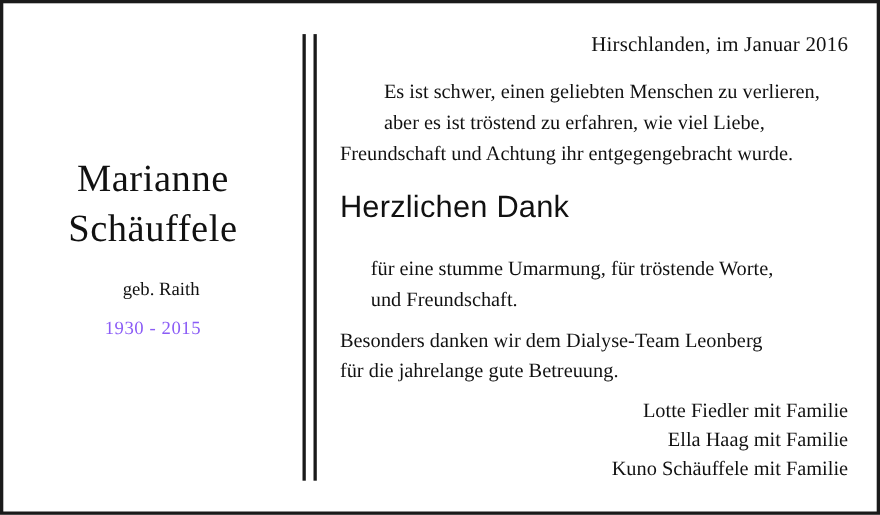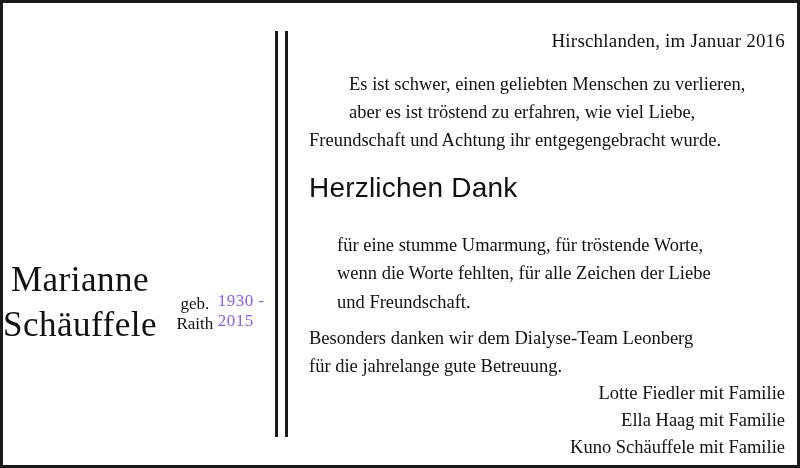--- a/index.html
+++ b/index.html
@@ -25,21 +25,21 @@
     display: flex;
     flex-direction: row;
   }
 
   
   .left-panel {
     box-sizing: border-box;
     width: 272px;
     flex: 0 0 272px;
     display: flex;
-    flex-direction: row;
+    flex-direction: column;
     align-items: center;
     justify-content: flex-start;
     padding-top: 138px;
   }
 
   .deceased-name {
     font-family: "Liberation Serif", serif;
     font-size: 35px;
     line-height: 1.28;
     font-weight: 400;
@@ -76,21 +76,21 @@
     width: 3px;
     background: #1a1a1a;
   }
   .divider.outer { left: 272px; }
   .divider.inner { left: 282px; }
 
   
   .right-panel {
     box-sizing: border-box;
     flex: 1 1 auto;
-    padding: 27px 12px 20px 34px;
+    padding: 27px 26px 20px 34px;
     display: flex;
     flex-direction: column;
     font-family: "Liberation Serif", serif;
     color: #111111;
   }
 
   .place-date {
     text-align: right;
     font-size: 19px;
     margin-bottom: 18px;
@@ -165,21 +165,20 @@
     <div class="intro-text">
       <span class="line justified">Es ist schwer, einen geliebten Menschen zu verlieren,</span>
       <span class="line justified">aber es ist tröstend zu erfahren, wie viel Liebe,</span>
       <span class="line">Freundschaft und Achtung ihr entgegengebracht wurde.</span>
     </div>
 
     <div class="thanks-heading">Herzlichen Dank</div>
 
     <div class="body-text">
       <span class="line">für eine stumme Umarmung, für tröstende Worte,</span>
-      <span class="line">wenn die Worte fehlten, für alle Zeichen der Liebe</span>
       <span class="line">und Freundschaft.</span>
     </div>
 
     <div class="body-text-second">
       <span class="line">Besonders danken wir dem Dialyse-Team Leonberg</span>
       <span class="line">für die jahrelange gute Betreuung.</span>
     </div>
 
     <div class="signatures">
       <span class="sig-line">Lotte Fiedler mit Familie</span>

